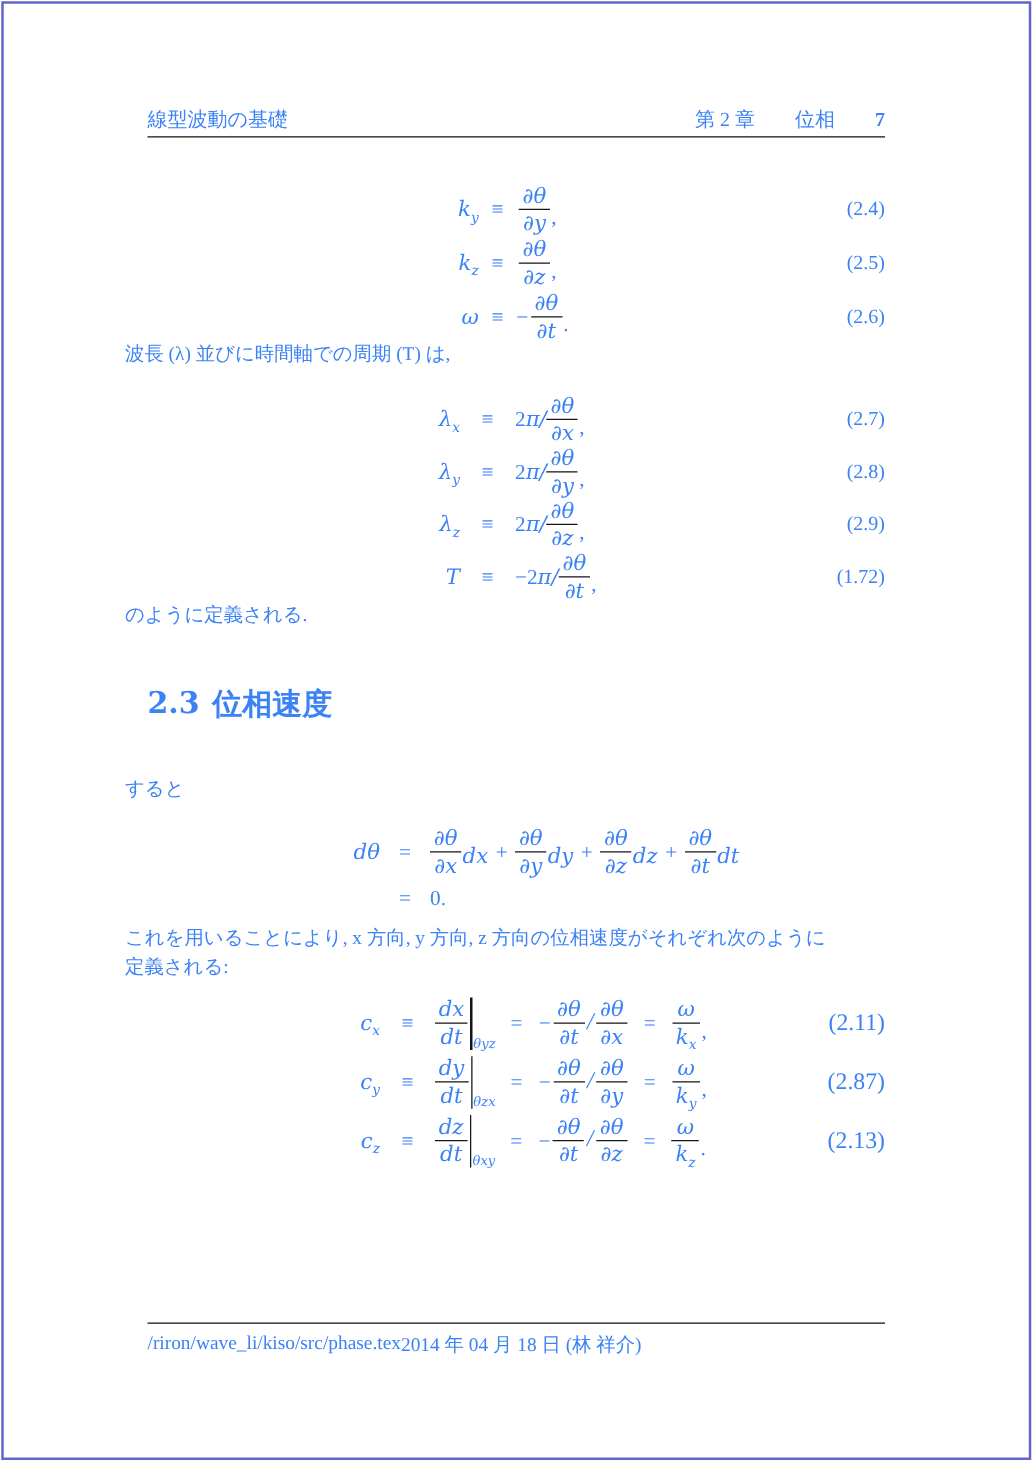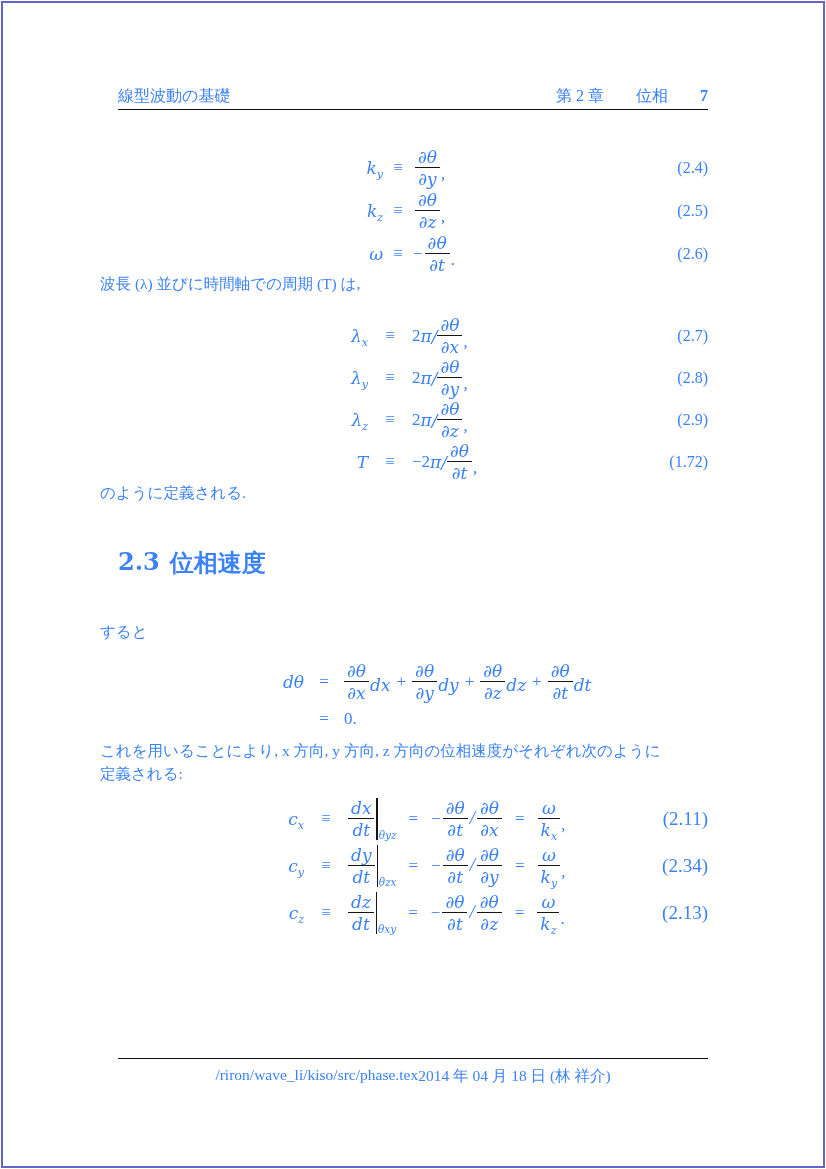--- a/index.html
+++ b/index.html
@@ -9,21 +9,21 @@
   }
   .frame { position:absolute; inset:1px; border:2px solid #6365cd; pointer-events:none; }
 
   
   .header { position:absolute; top:86px; left:118px; width:590px; display:flex; justify-content:space-between; font-size:16px; }
   .chap { display:inline-flex; gap:32px; align-items:baseline; }
   .pagenum { font-weight:bold; }
   .hrule { position:absolute; left:118px; width:590px; border-top:1.4px solid #111; height:0; }
   .header-rule { top:109px; }
   .footer-rule { top:1058px; }
-  .footer { position:absolute; top:1066px; left:118px; width:590px; display:flex; justify-content:center; font-size:15.5px; }
+  .footer { position:absolute; top:1066px; left:118px; width:590px; display:flex; justify-content:flex-start; font-size:15.5px; }
 
   
   .textline { position:absolute; left:100px; width:592px; font-size:15.5px; line-height:23px; }
   .heading { position:absolute; top:547px; left:118px; display:flex; gap:10px; font-size:24px; font-weight:bold; font-family:"DejaVu Serif","Liberation Serif",serif; }
 
   
   .m, .m i, i.m { font-style:italic; font-family:"DejaVu Serif",serif; }
   .eqgroup { position:absolute; left:118px; width:590px; font-size:17px; }
   .eqrow { display:grid; align-items:center; }
   .eq1 .eqrow { grid-template-columns:265px 30px 1fr auto; height:43px; }
@@ -270,21 +270,21 @@
         <span class="frac m">
           <span class="num">∂θ</span>
           <span class="den">∂y</span>
         </span>
       <span class="eqs">=</span>
       <span class="frac m">
           <span class="num">ω</span>
           <span class="den"><i>k</i><sub class="msub">y</sub></span>
         </span>
         <span class="tail">,</span>
-      <span class="tag3">(2.34)</span>
+      <span class="tag3">(2.87)</span>
     </div>
     <div class="eqrow3">
       <span class="lhs3 m"><i>c</i><sub class="msub">z</sub></span>
       <span class="rel3">≡</span>
       <span class="frac m">
           <span class="num">dz</span>
           <span class="den">dt</span>
         </span>
         <span class="vbar"></span>
         <sub class="cond">θxy</sub>

